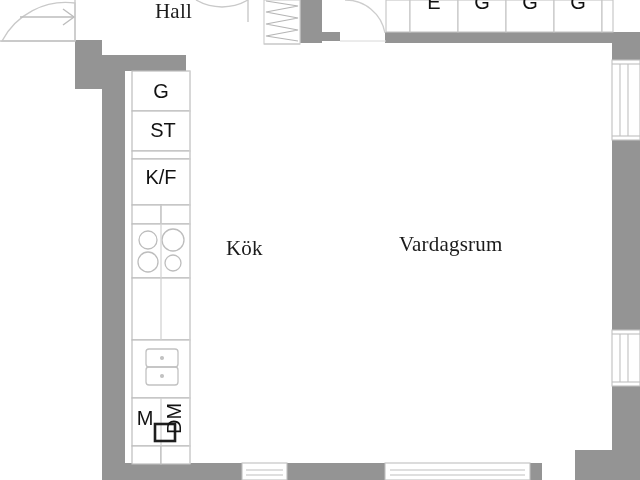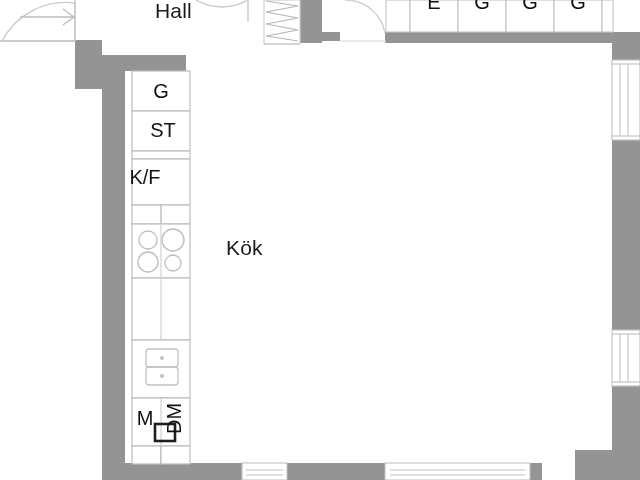--- a/index.html
+++ b/index.html
@@ -17,21 +17,21 @@
   }
   #plan svg {
     position: absolute;
     left: 0;
     top: 0;
     display: block;
   }
   .room-label {
     position: absolute;
     color: #1b1b1b;
-    font-family: Liberation Sans, sans-serif;
+    font-family: Liberation Serif, serif;
     font-size: 21px;
     font-weight: 400;
     white-space: nowrap;
     letter-spacing: 0.2px;
   }
   .fixture-label {
     position: absolute;
     color: #121212;
     font-family: "Liberation Sans", sans-serif;
     font-size: 20px;
@@ -193,26 +193,27 @@
     <g fill="none" stroke="#d8d8d8" stroke-width="1">
       <line x1="340" y1="41" x2="386" y2="41"></line>
       <line x1="190" y1="71" x2="190" y2="464"></line>
     </g>
   </svg>
 
   <div class="room-label" style="left:155px; top:-1px;">Hall</div>
 
   <div class="room-label" style="left:226px; top:236px;">Kök</div>
 
+  <div class="room-label" style="left:399px; top:232px;">Vardagsrum</div>
 
   <div class="fixture-label" style="left:132px; top:80px; width:58px;">G</div>
 
   <div class="fixture-label" style="left:132px; top:119px; width:62px;">ST</div>
 
-  <div class="fixture-label" style="left:116px; top:166px; width:58px;">K/F</div>
+  <div class="fixture-label" style="left:132px; top:166px; width:58px;">K/F</div>
 
   <div class="fixture-label" style="left:131px; top:407px; width:28px;">M</div>
 
   <div class="fixture-label rot" style="left:152px; top:407px; width:44px;">DM</div>
 
   <div class="fixture-label" style="left:410px; top:-9px; width:48px;">E</div>
 
   <div class="fixture-label" style="left:458px; top:-9px; width:48px;">G</div>
 
   <div class="fixture-label" style="left:506px; top:-9px; width:48px;">G</div>

